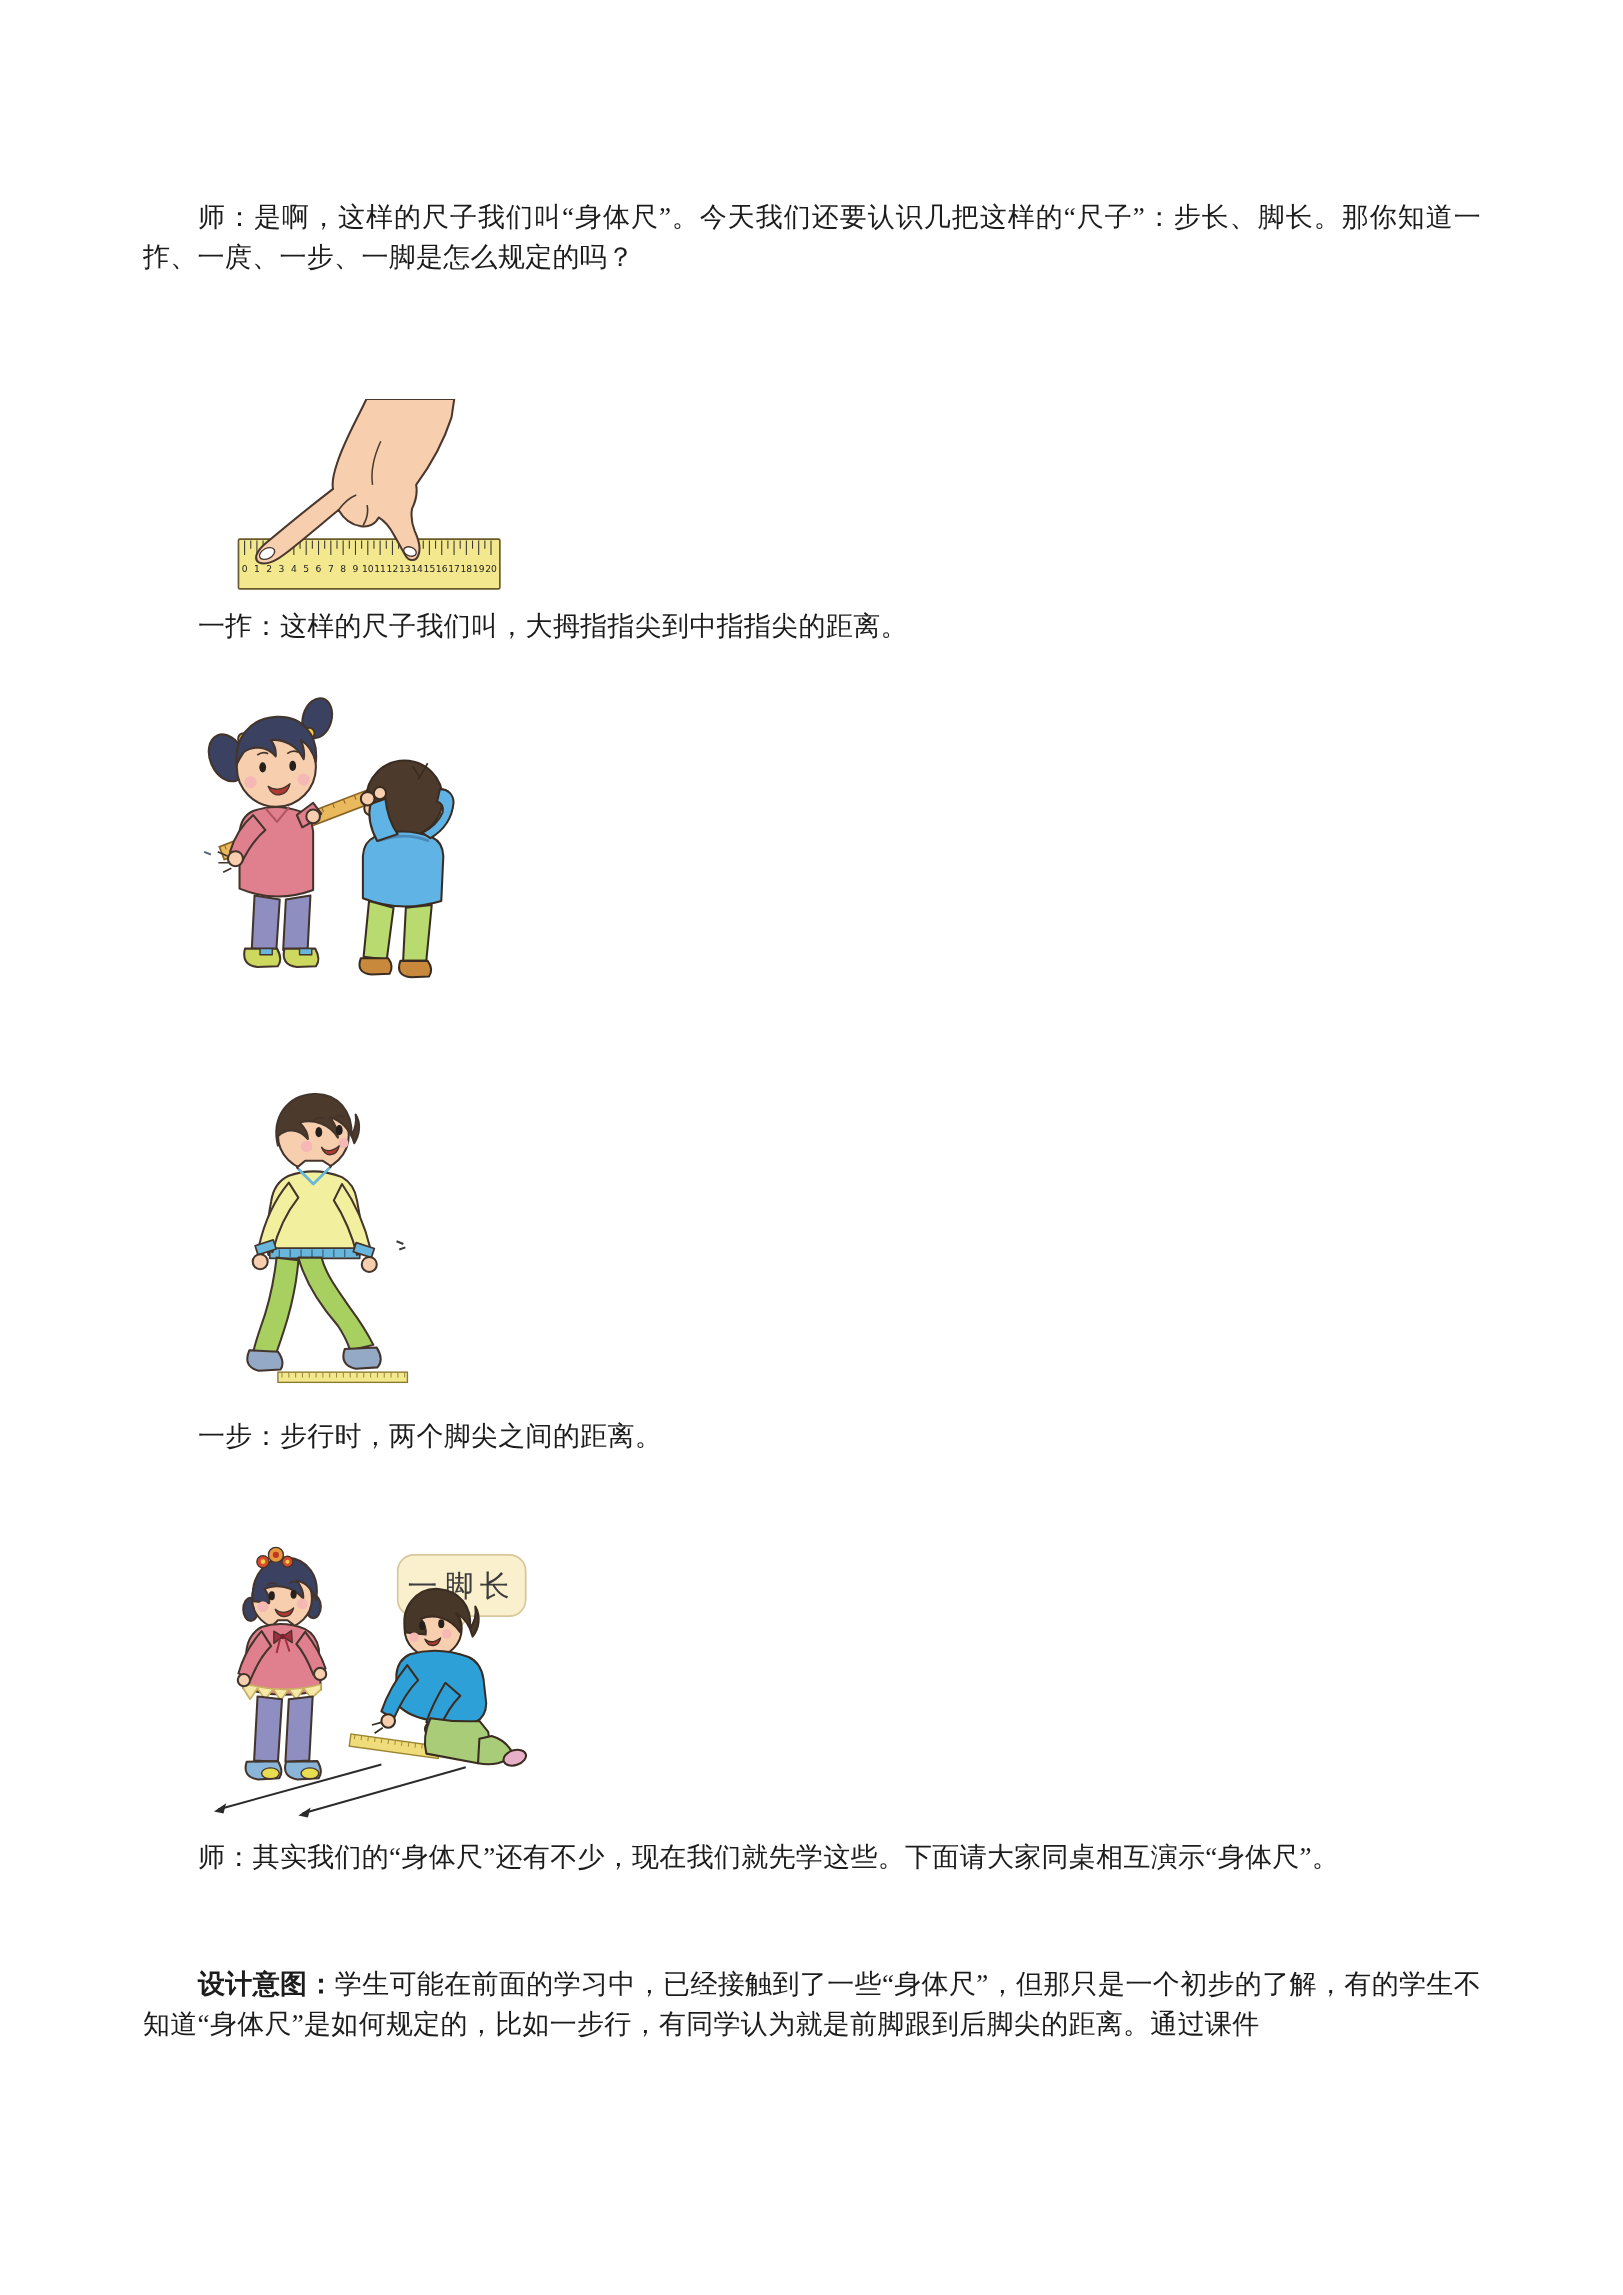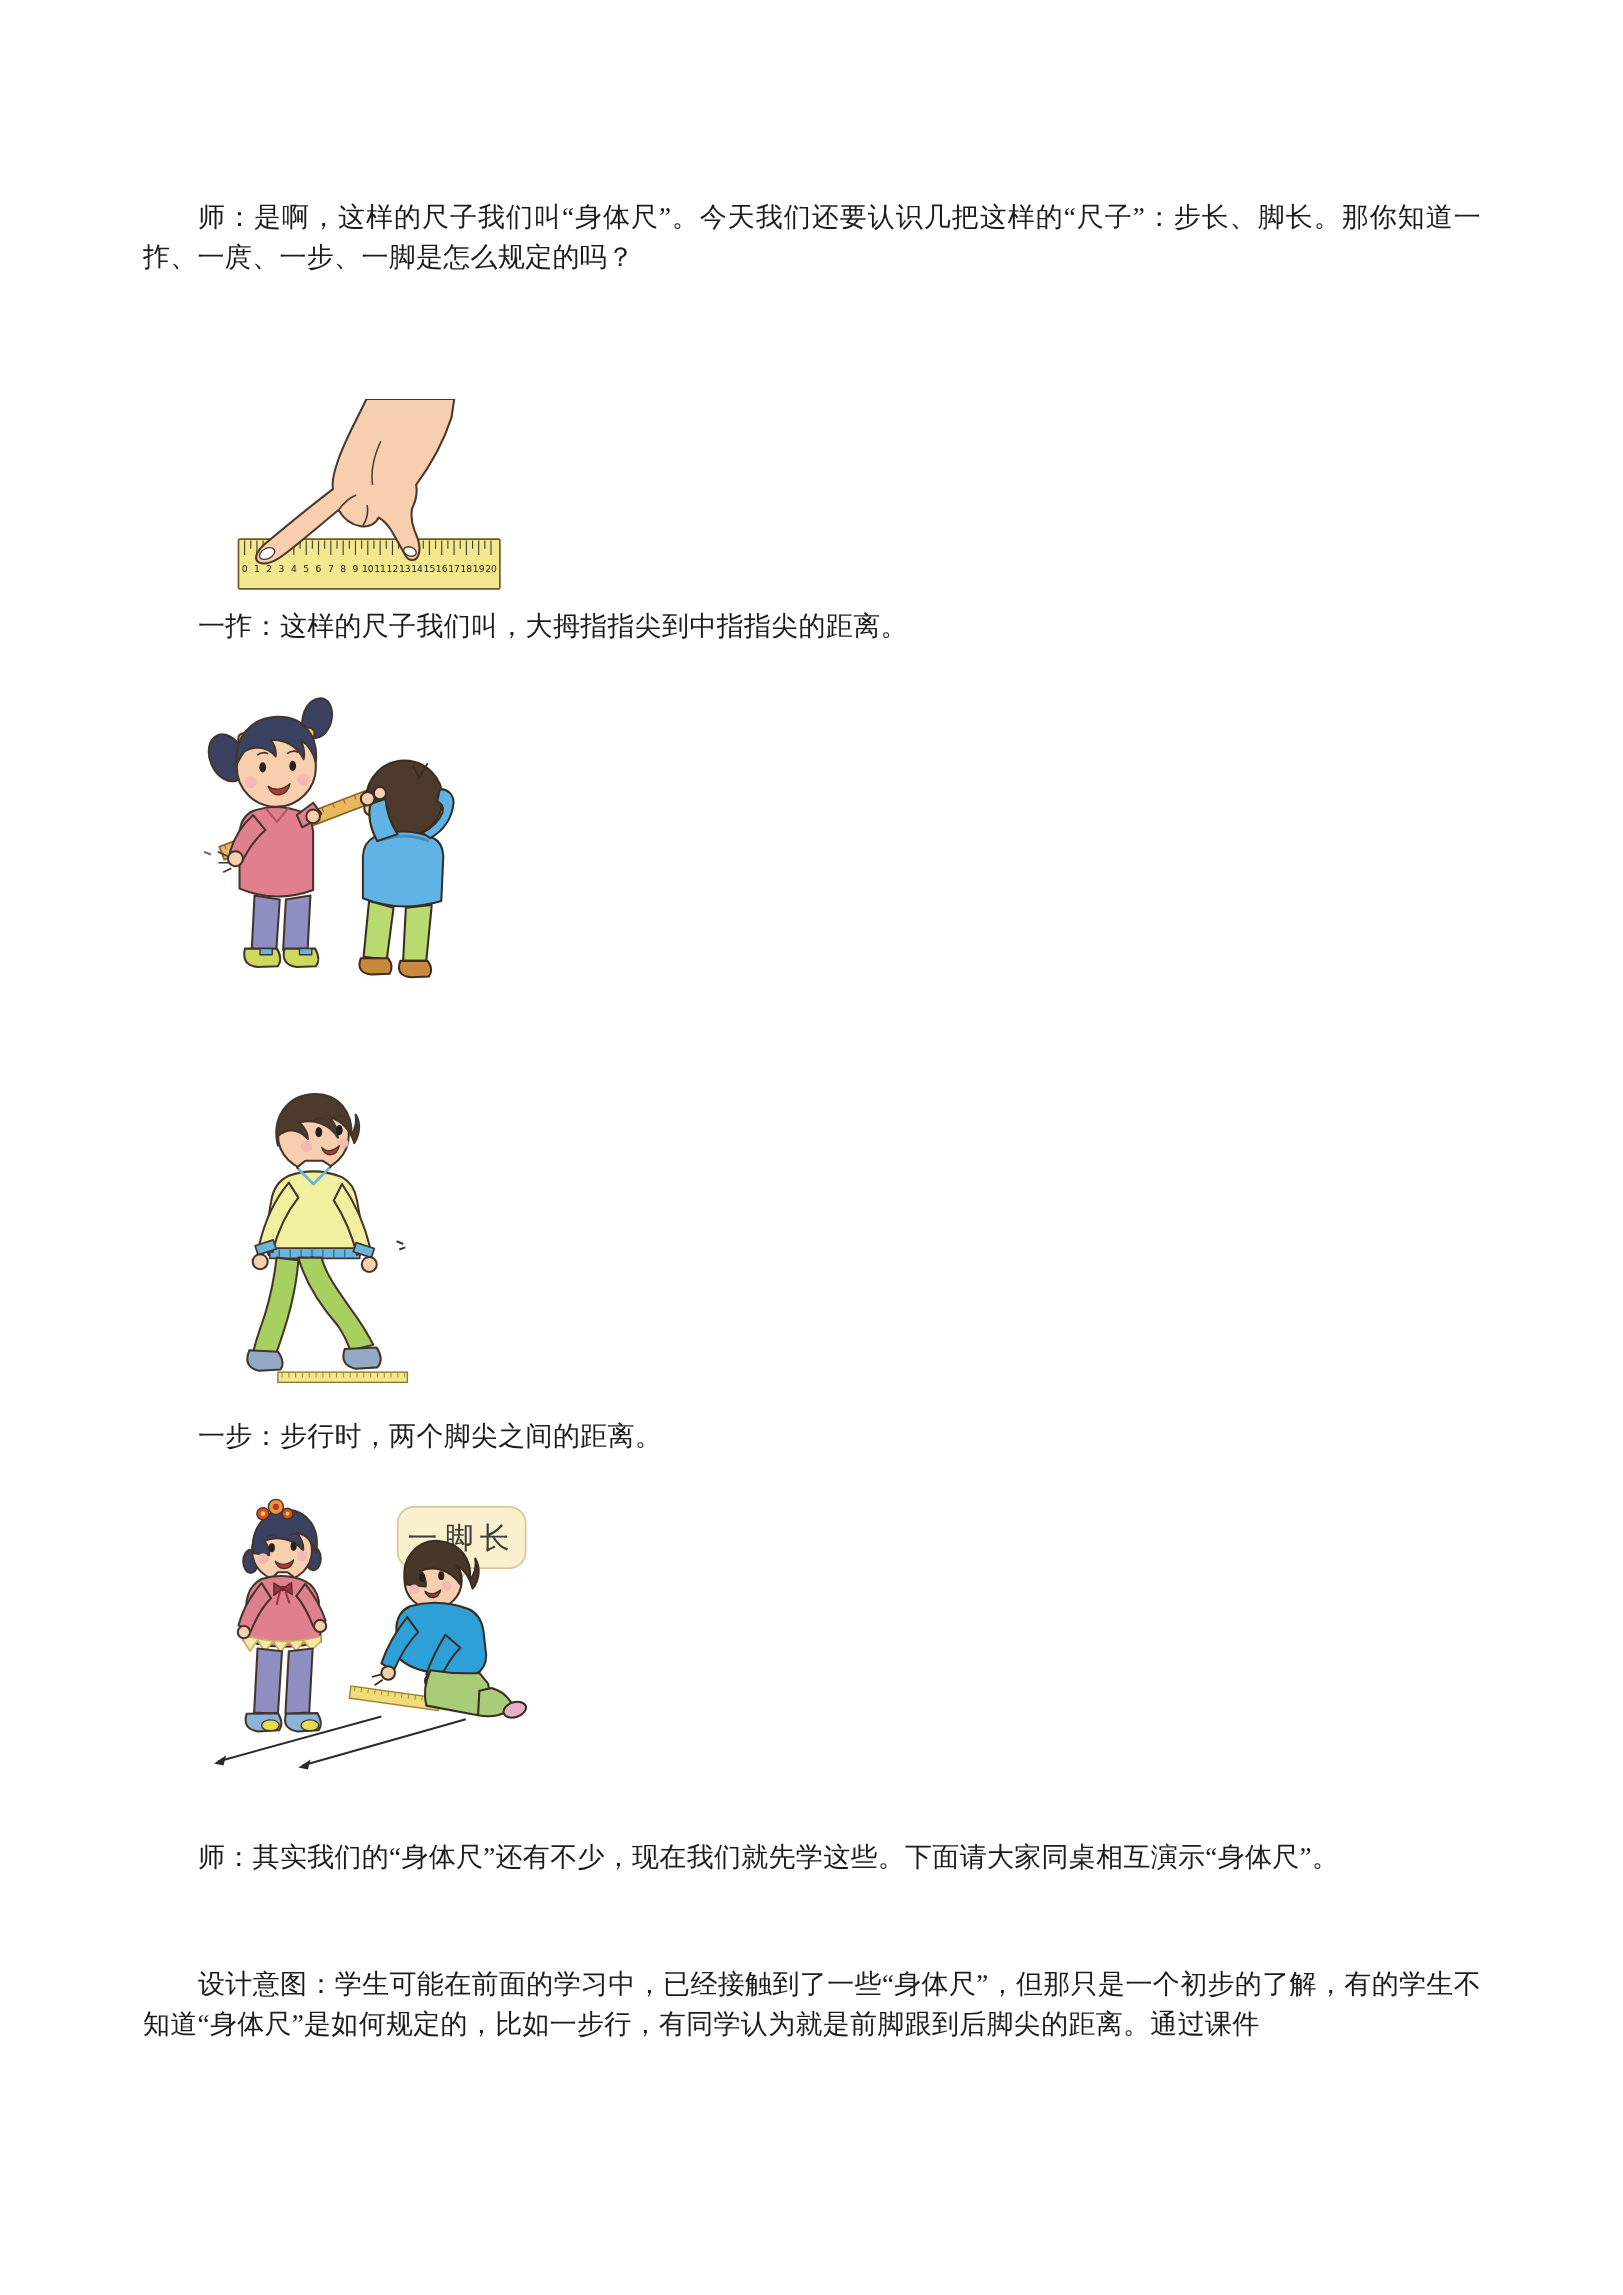--- a/index.html
+++ b/index.html
@@ -1,21 +1,21 @@
 <!DOCTYPE html>
 <html style="font-size:11px"><head>
 <meta charset="utf-8">
 <style>
   html,body{margin:0;padding:0;background:#888;}
   #page{position:relative;width:1623px;height:2295px;background:#ffffff;
         font-family:"Liberation Serif",serif;color:#1c1c1c;overflow:hidden;margin:0 auto;}
   .para{position:absolute;left:143px;width:1338px;margin:0;font-size:27px;
         line-height:40px;text-align:justify;letter-spacing:0.3px;}
   .indent{text-indent:55px;}
-  .design b{font-weight:normal;}
+  .design b{font-weight:bold;}
   figure{position:absolute;margin:0;padding:0;}
   figure svg{display:block;width:100%;height:100%;}
   .ruler-nums text{font-family:"DejaVu Sans",sans-serif;font-size:13.5px;fill:#222222;text-anchor:middle;}
   .bubble-text{font-family:"Liberation Serif",serif;font-size:44px;fill:#3c3c3c;
                text-anchor:middle;letter-spacing:9px;}
 </style>
 </head>
 <body>
 
 <div id="page">
@@ -246,21 +246,21 @@
             <line x1="170" x2="170" y1="431" y2="438"></line>
             <line x1="180" x2="180" y1="431" y2="438"></line>
           </g>
       </g>
       <path d="M 244 238 l 10 4 M 248 250 l 9 -3" stroke="#3a3a3a" stroke-width="3"></path>
     </svg>
   </figure>
 
   <p class="para indent" style="top:1416px">一步：步行时，两个脚尖之间的距离。</p>
 
-  <figure style="left:203px;top:1496px;width:335px;height:277px">
+  <figure style="left:203px;top:1544px;width:335px;height:277px">
     <svg viewBox="0 0 492 407">
       <g stroke="#2b2b2b" stroke-width="3">
         <path d="M 22 390 L 262 324" fill="none"></path>
         <path d="M 146 396 L 386 328" fill="none"></path>
         <polygon points="16,393 34,381 30,396" fill="#2b2b2b" stroke="none"></polygon>
         <polygon points="140,399 158,387 154,402" fill="#2b2b2b" stroke="none"></polygon>
       </g>
       <g>
         <path d="M 352 102 L 364 140 L 392 104 Z" stroke="#d9c79c" stroke-width="2.5" fill="#faf0cd"></path>
         <rect x="286" y="16" width="188" height="90" rx="24" stroke="#d9c79c" stroke-width="2.5" fill="#faf0cd"></rect>

